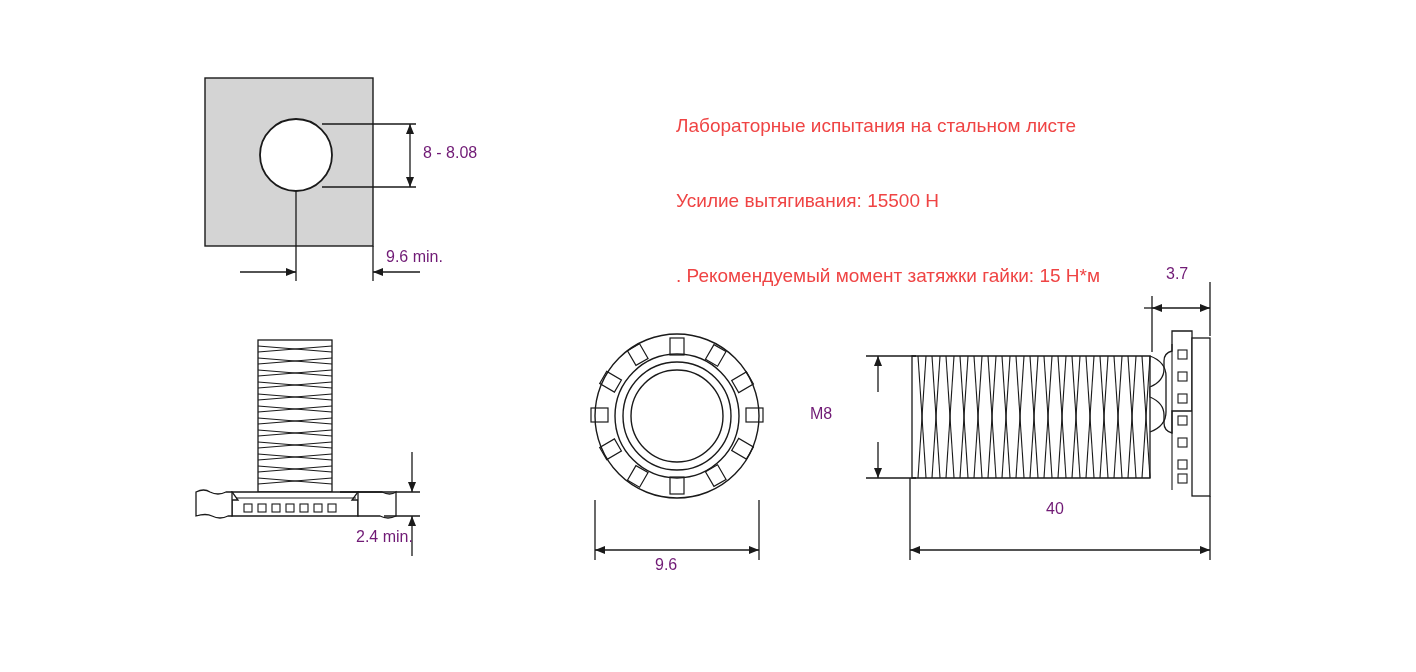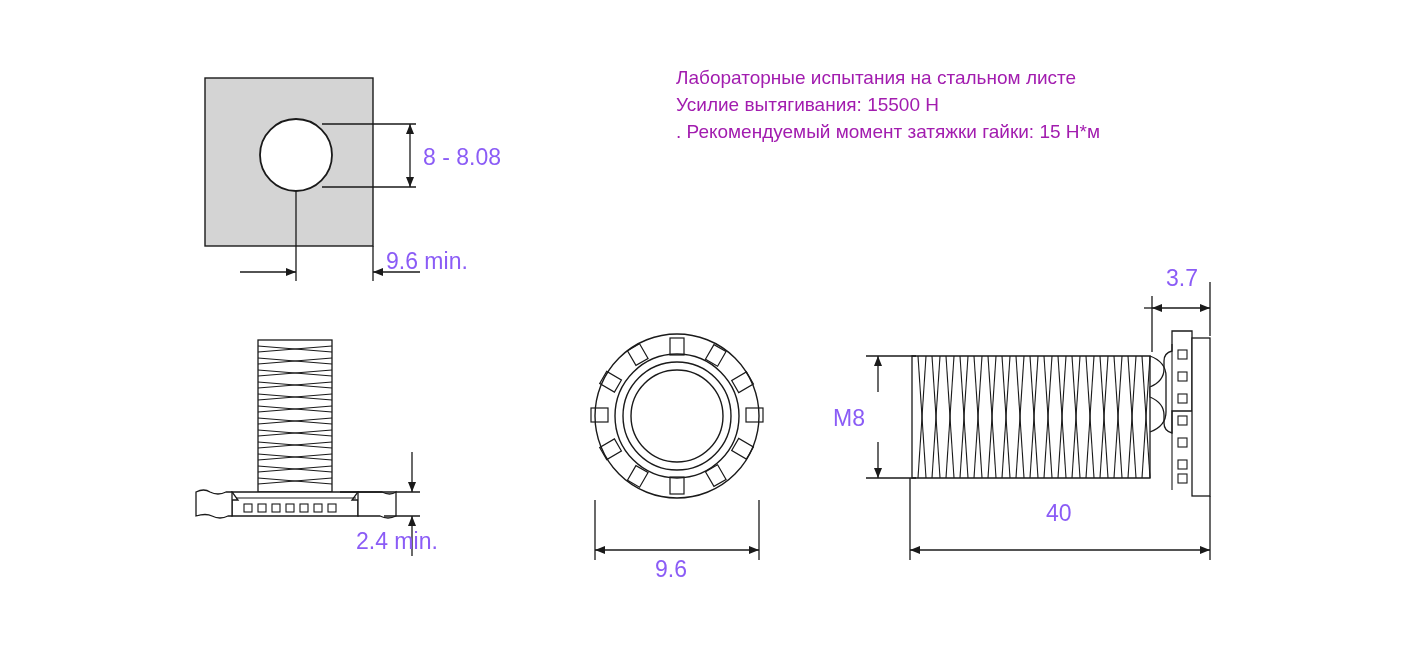--- a/index.html
+++ b/index.html
@@ -1,21 +1,21 @@
 <!DOCTYPE html>
 <html><head>
 <meta charset="utf-8">
 <style>
   html, body { margin:0; padding:0; background:#ffffff; }
   body { width:1416px; height:672px; font-family:"Liberation Sans", sans-serif; }
   #sheet { position:relative; width:1416px; height:672px; overflow:hidden; }
-  .dim { position:absolute; color:#8b5cf6; font-size:23px; white-space:nowrap; }
+  .dim { position:absolute; color:#701a75; font-size:16px; white-space:nowrap; }
   svg { position:absolute; left:0; top:0; overflow:visible; }
   .spec-block { position:absolute; left:676px; top:64px; }
-  .spec-line { color:#a21caf; font-size:19px; line-height:27px; white-space:nowrap; }
+  .spec-line { color:#ef4444; font-size:19px; line-height:27px; white-space:nowrap;margin-top:48px; }
 </style>
 </head>
 <body>
 
 <div id="sheet">
 
   <svg width="1416" height="672">
     <g>
       <rect x="205" y="78" width="168" height="168" fill="#d4d4d4" stroke="#1a1a1a" stroke-width="1.4"></rect>
       <circle cx="296" cy="155" r="36" fill="#ffffff" stroke="#1a1a1a" stroke-width="1.8"></circle>
@@ -208,21 +208,21 @@
       <line x1="910" y1="550" x2="1210" y2="550"></line>
       <polygon points="910,550 920,546 920,554" fill="#1a1a1a" stroke="none"></polygon>
       <polygon points="1210,550 1200,546 1200,554" fill="#1a1a1a" stroke="none"></polygon>
     </g>
   </svg>
 
   <div class="dim" style="left:423px; top:144px;">8 - 8.08</div>
   <div class="dim" style="left:386px; top:248px;">9.6 min.</div>
   <div class="dim" style="left:320px; top:528px;margin-left:36px;">2.4 min.</div>
   <div class="dim" style="left:655px; top:556px;">9.6</div>
-  <div class="dim" style="left:833px; top:405px;">M8</div>
+  <div class="dim" style="left:810px; top:405px;">M8</div>
   <div class="dim" style="left:1166px; top:265px;">3.7</div>
   <div class="dim" style="left:1046px; top:500px;">40</div>
 
   <div class="spec-block">
     <div class="spec-line">Лабораторные испытания на стальном листе</div>
     <div class="spec-line">Усилие вытягивания: 15500 Н</div>
     <div class="spec-line">. Рекомендуемый момент затяжки гайки: 15 Н*м</div>
   </div>
 
 </div>

